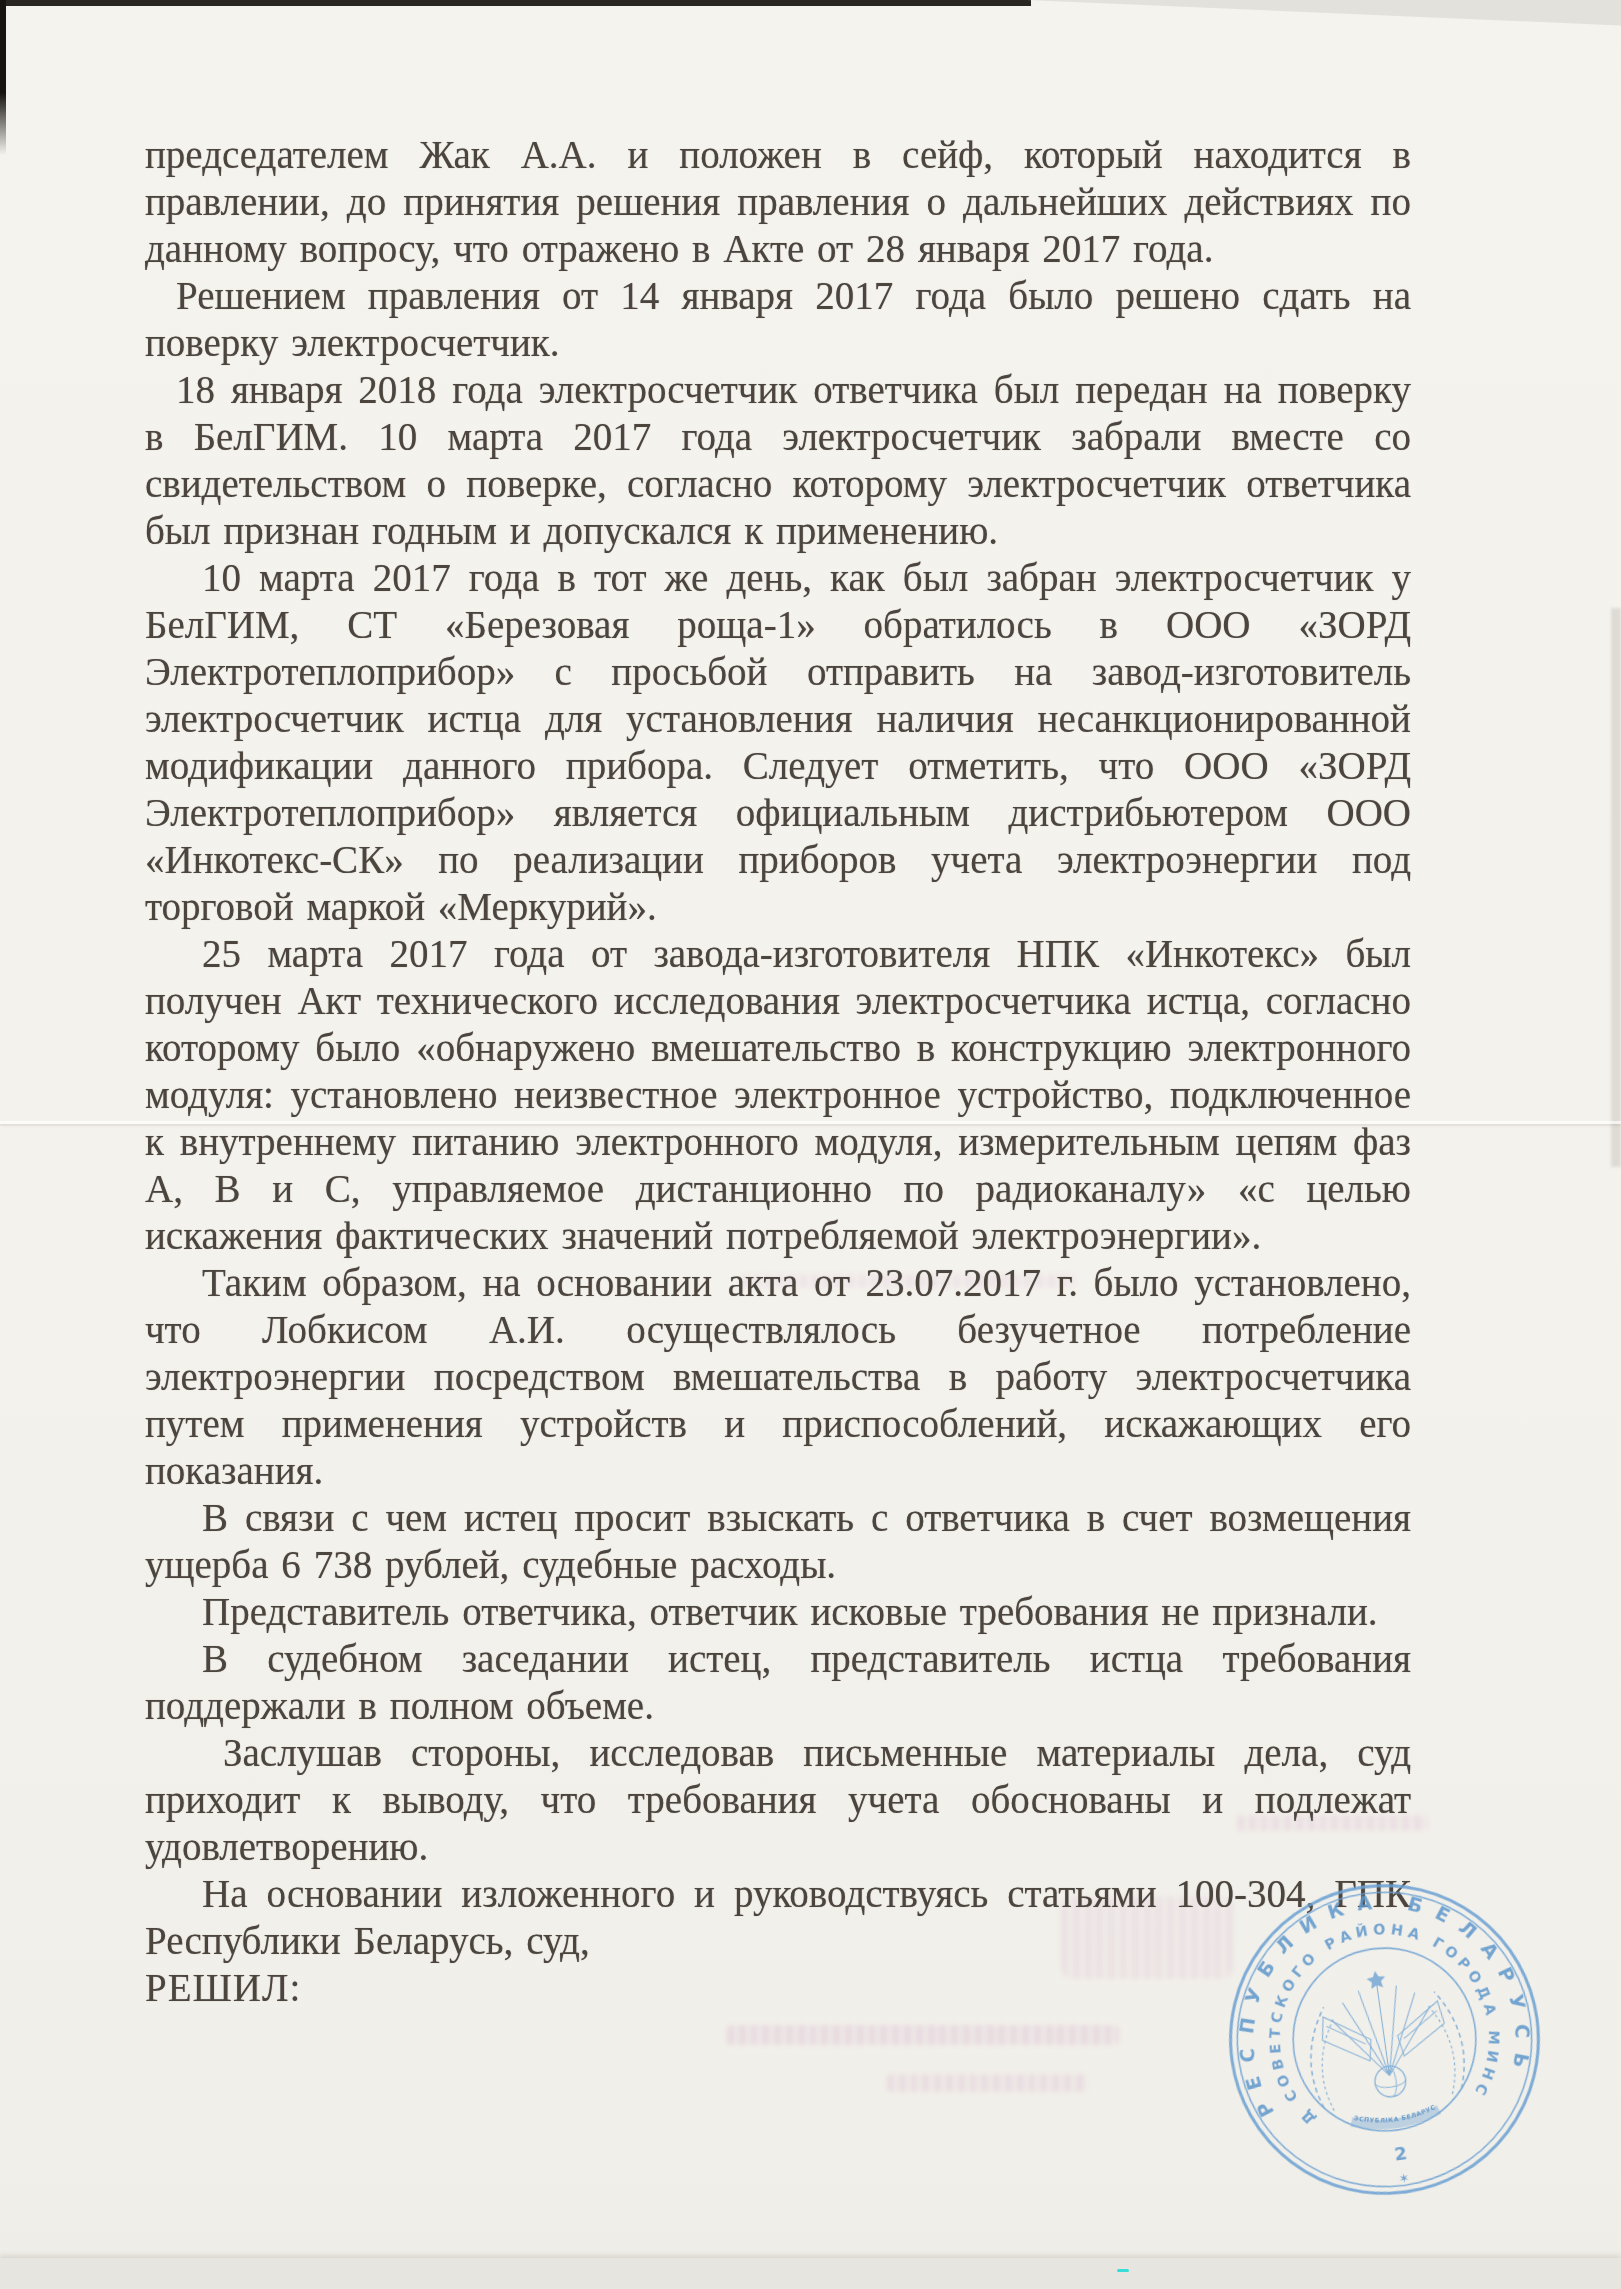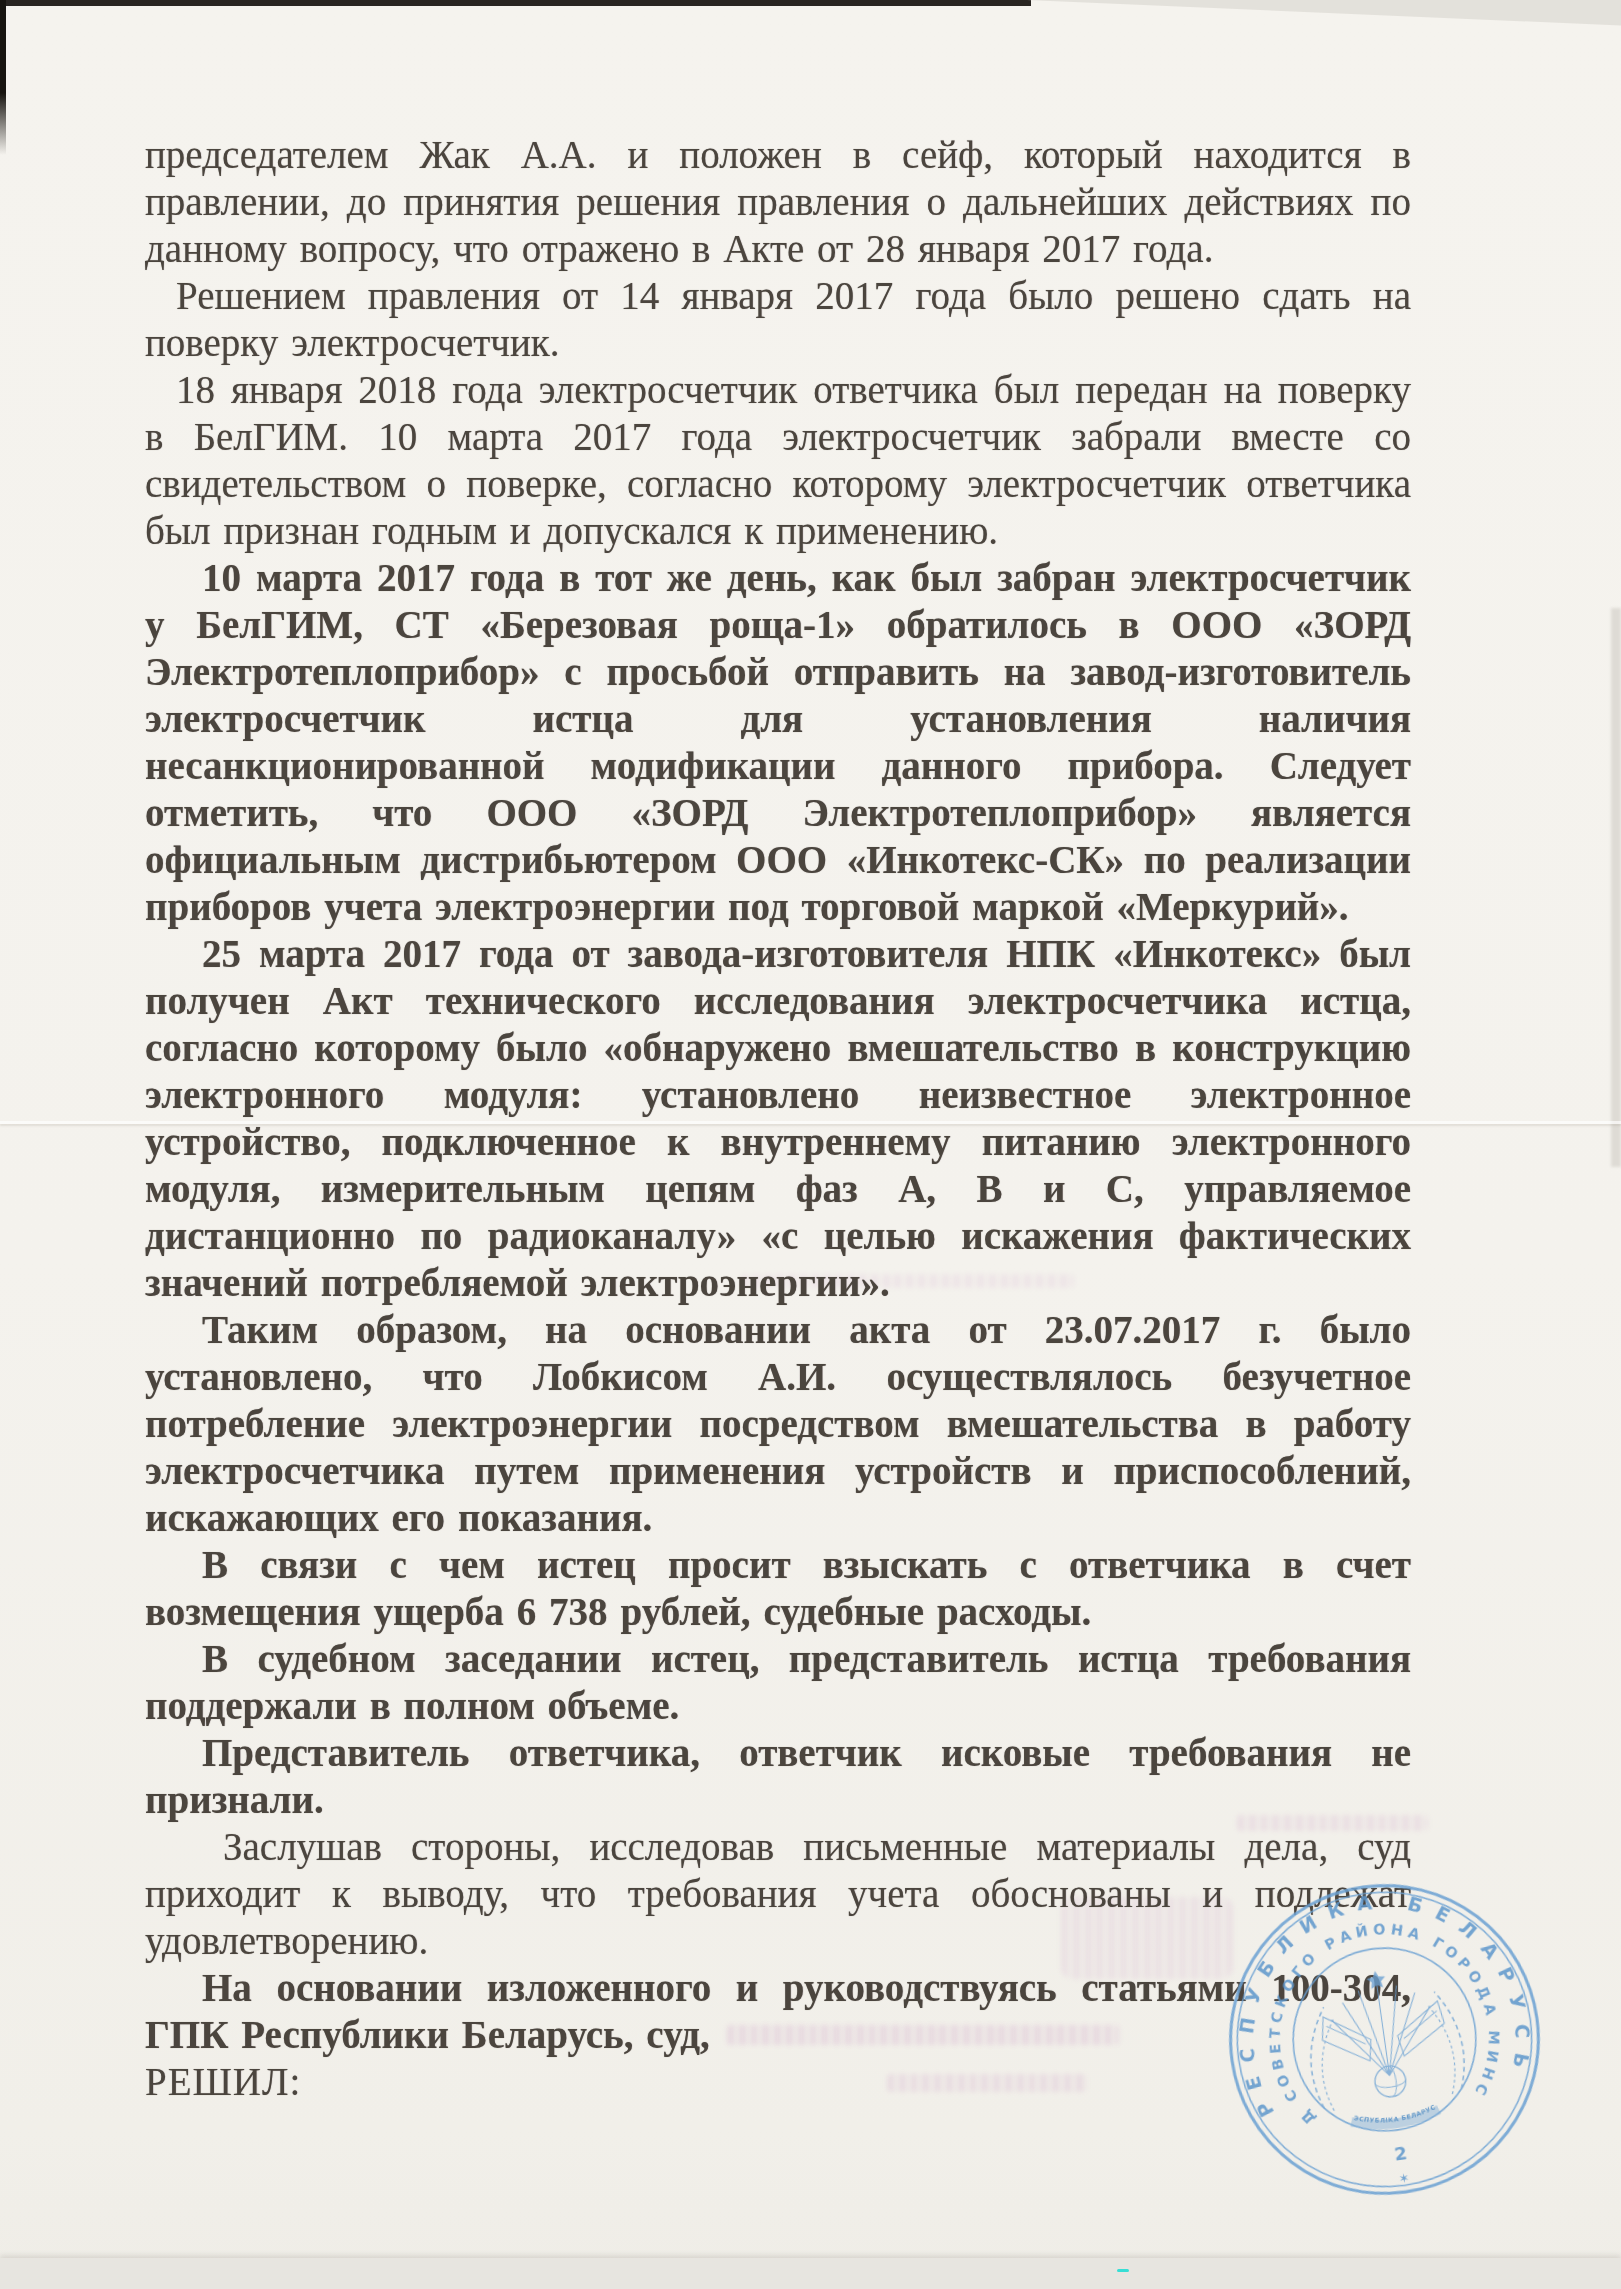--- a/index.html
+++ b/index.html
@@ -36,21 +36,21 @@
   .g5{left:741px;top:1274px;width:333px;height:13.7px;opacity:.45;}
   
   .doc-text{
     position:absolute;left:145px;top:131px;width:1266px;
     font-size:39px;line-height:47px;color:#4b453e;
     text-align:justify;word-spacing:.08em;
     text-shadow:0 0 1px rgba(76,70,63,.45),0.6px 0.4px 0 rgba(150,105,160,.10);
   }
   .doc-text p{margin:0;padding:0;}
   .ind-s{text-indent:31px;}
-  .ind-m{text-indent:57px;font-weight:bold;}
+  .ind-m{text-indent:57px;}
   .ind-l{text-indent:78px;}
   .heading{text-indent:0;letter-spacing:1px;}
   
   .seal{position:absolute;left:1221px;top:1876px;width:327px;height:327px;
     transform:rotate(-8deg);opacity:.85;filter:blur(0.3px);}
   .seal text{font-family:"DejaVu Sans",sans-serif;font-weight:bold;}
 </style>
 </head>
 <body>
 
@@ -70,22 +70,22 @@
   <div class="ghost g5"></div>
 
   <div class="doc-text">
     <p class="para">председателем Жак А.А. и положен в сейф, который находится в правлении, до принятия решения правления о дальнейших действиях по данному вопросу, что отражено в Акте от 28 января 2017 года.</p>
     <p class="para ind-s">Решением правления от 14 января 2017 года было решено сдать на поверку электросчетчик.</p>
     <p class="para ind-s">18 января 2018 года электросчетчик ответчика был передан на поверку в БелГИМ. 10 марта 2017 года электросчетчик забрали вместе со свидетельством о поверке, согласно которому электросчетчик ответчика был признан годным и допускался к применению.</p>
     <p class="para ind-m">10 марта 2017 года в тот же день, как был забран электросчетчик у БелГИМ, СТ «Березовая роща-1» обратилось в ООО «ЗОРД Электротеплоприбор» с просьбой отправить на завод-изготовитель электросчетчик истца для установления наличия несанкционированной модификации данного прибора. Следует отметить, что ООО «ЗОРД Электротеплоприбор» является официальным дистрибьютером ООО «Инкотекс-СК» по реализации приборов учета электроэнергии под торговой маркой «Меркурий».</p>
     <p class="para ind-m">25 марта 2017 года от завода-изготовителя НПК «Инкотекс» был получен Акт технического исследования электросчетчика истца, согласно которому было «обнаружено вмешательство в конструкцию электронного модуля: установлено неизвестное электронное устройство, подключенное к внутреннему питанию электронного модуля, измерительным цепям фаз А, В и С, управляемое дистанционно по радиоканалу» «с целью искажения фактических значений потребляемой электроэнергии».</p>
     <p class="para ind-m">Таким образом, на основании акта от 23.07.2017 г. было установлено, что Лобкисом А.И. осуществлялось безучетное потребление электроэнергии посредством вмешательства в работу электросчетчика путем применения устройств и приспособлений, искажающих его показания.</p>
     <p class="para ind-m">В связи с чем истец просит взыскать с ответчика в счет возмещения ущерба 6 738 рублей, судебные расходы.</p>
+    <p class="para ind-m">Представитель ответчика, ответчик исковые требования не признали.</p>
     <p class="para ind-m">В судебном заседании истец, представитель истца требования поддержали в полном объеме.</p>
-    <p class="para ind-m">Представитель ответчика, ответчик исковые требования не признали.</p>
     <p class="para ind-l">Заслушав стороны, исследовав письменные материалы дела, суд приходит к выводу, что требования учета обоснованы и подлежат удовлетворению.</p>
     <p class="para ind-m">На основании изложенного и руководствуясь статьями 100-304, ГПК Республики Беларусь, суд,</p>
     <p class="heading">РЕШИЛ:</p>
   </div>
 
   <svg class="seal" viewBox="-170 -170 340 340" xmlns="http://www.w3.org/2000/svg">
     <defs>
       <path id="arcOuter" d="M -124.5,55.5 A 136.3,136.3 0 1 1 124.5,55.5"></path>
       <path id="arcInner" d="M -85,67 A 108.7,108.7 0 1 1 85,67"></path>
       <path id="ribbonArc" d="M -44,78 Q 0,94 44,78"></path>

